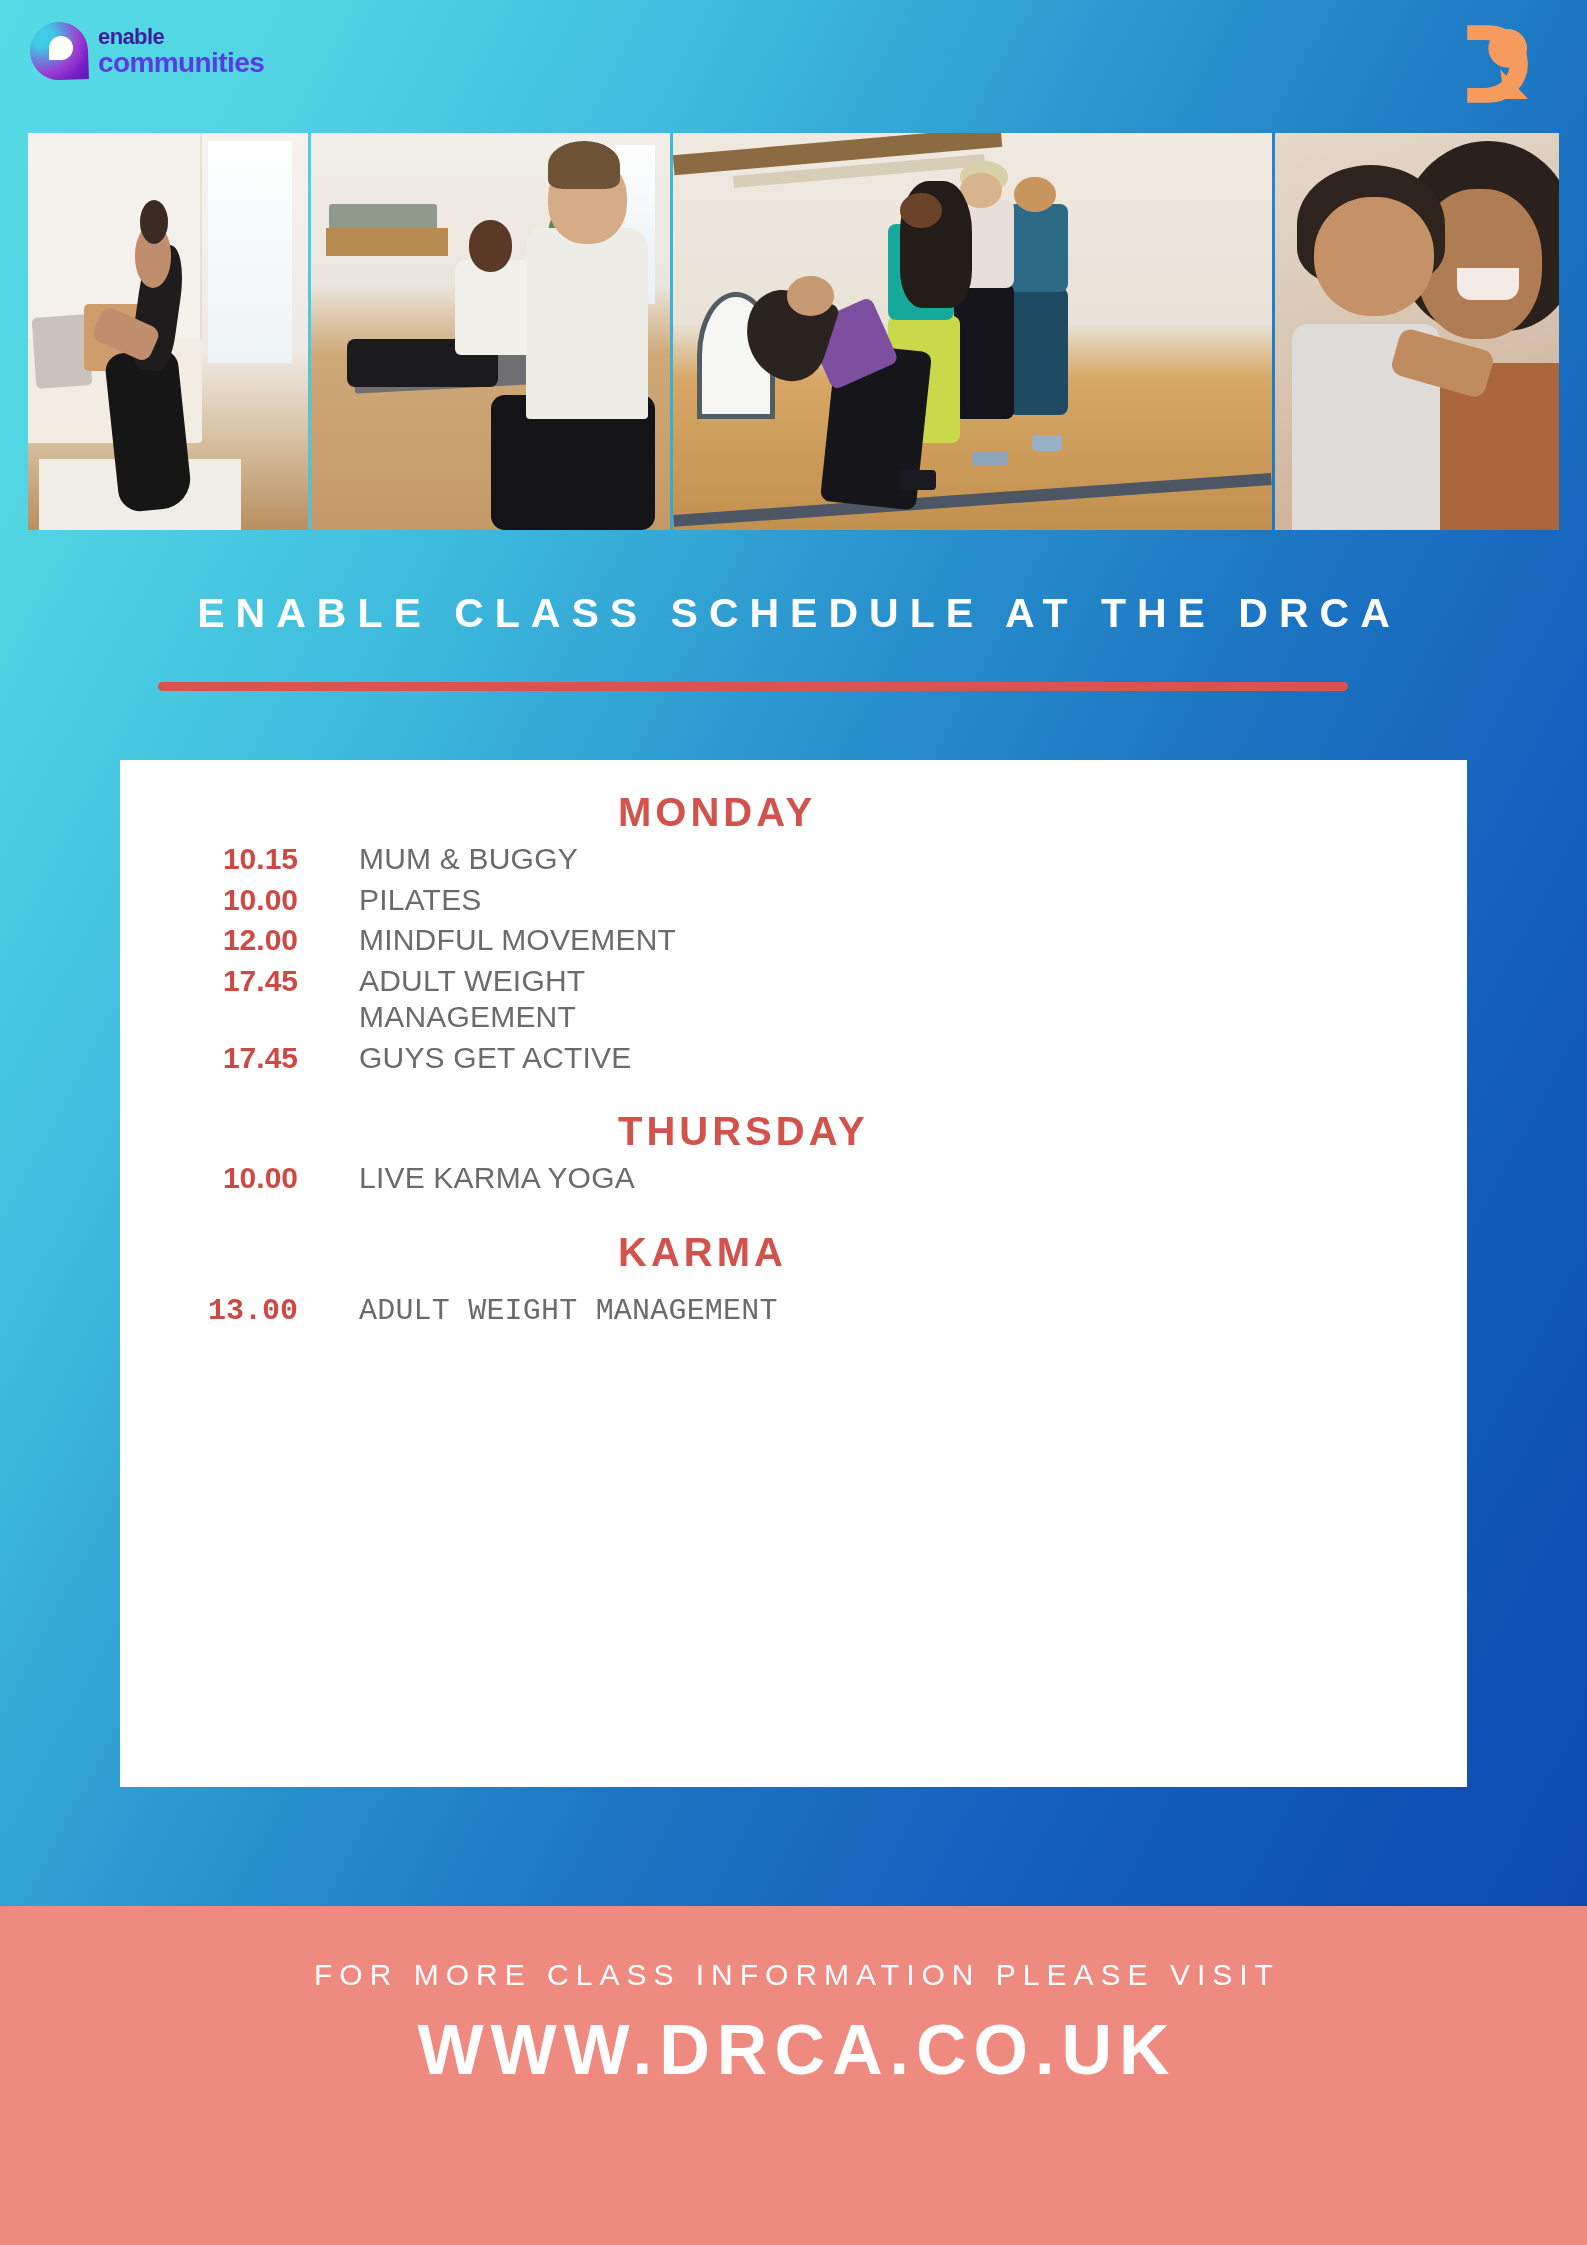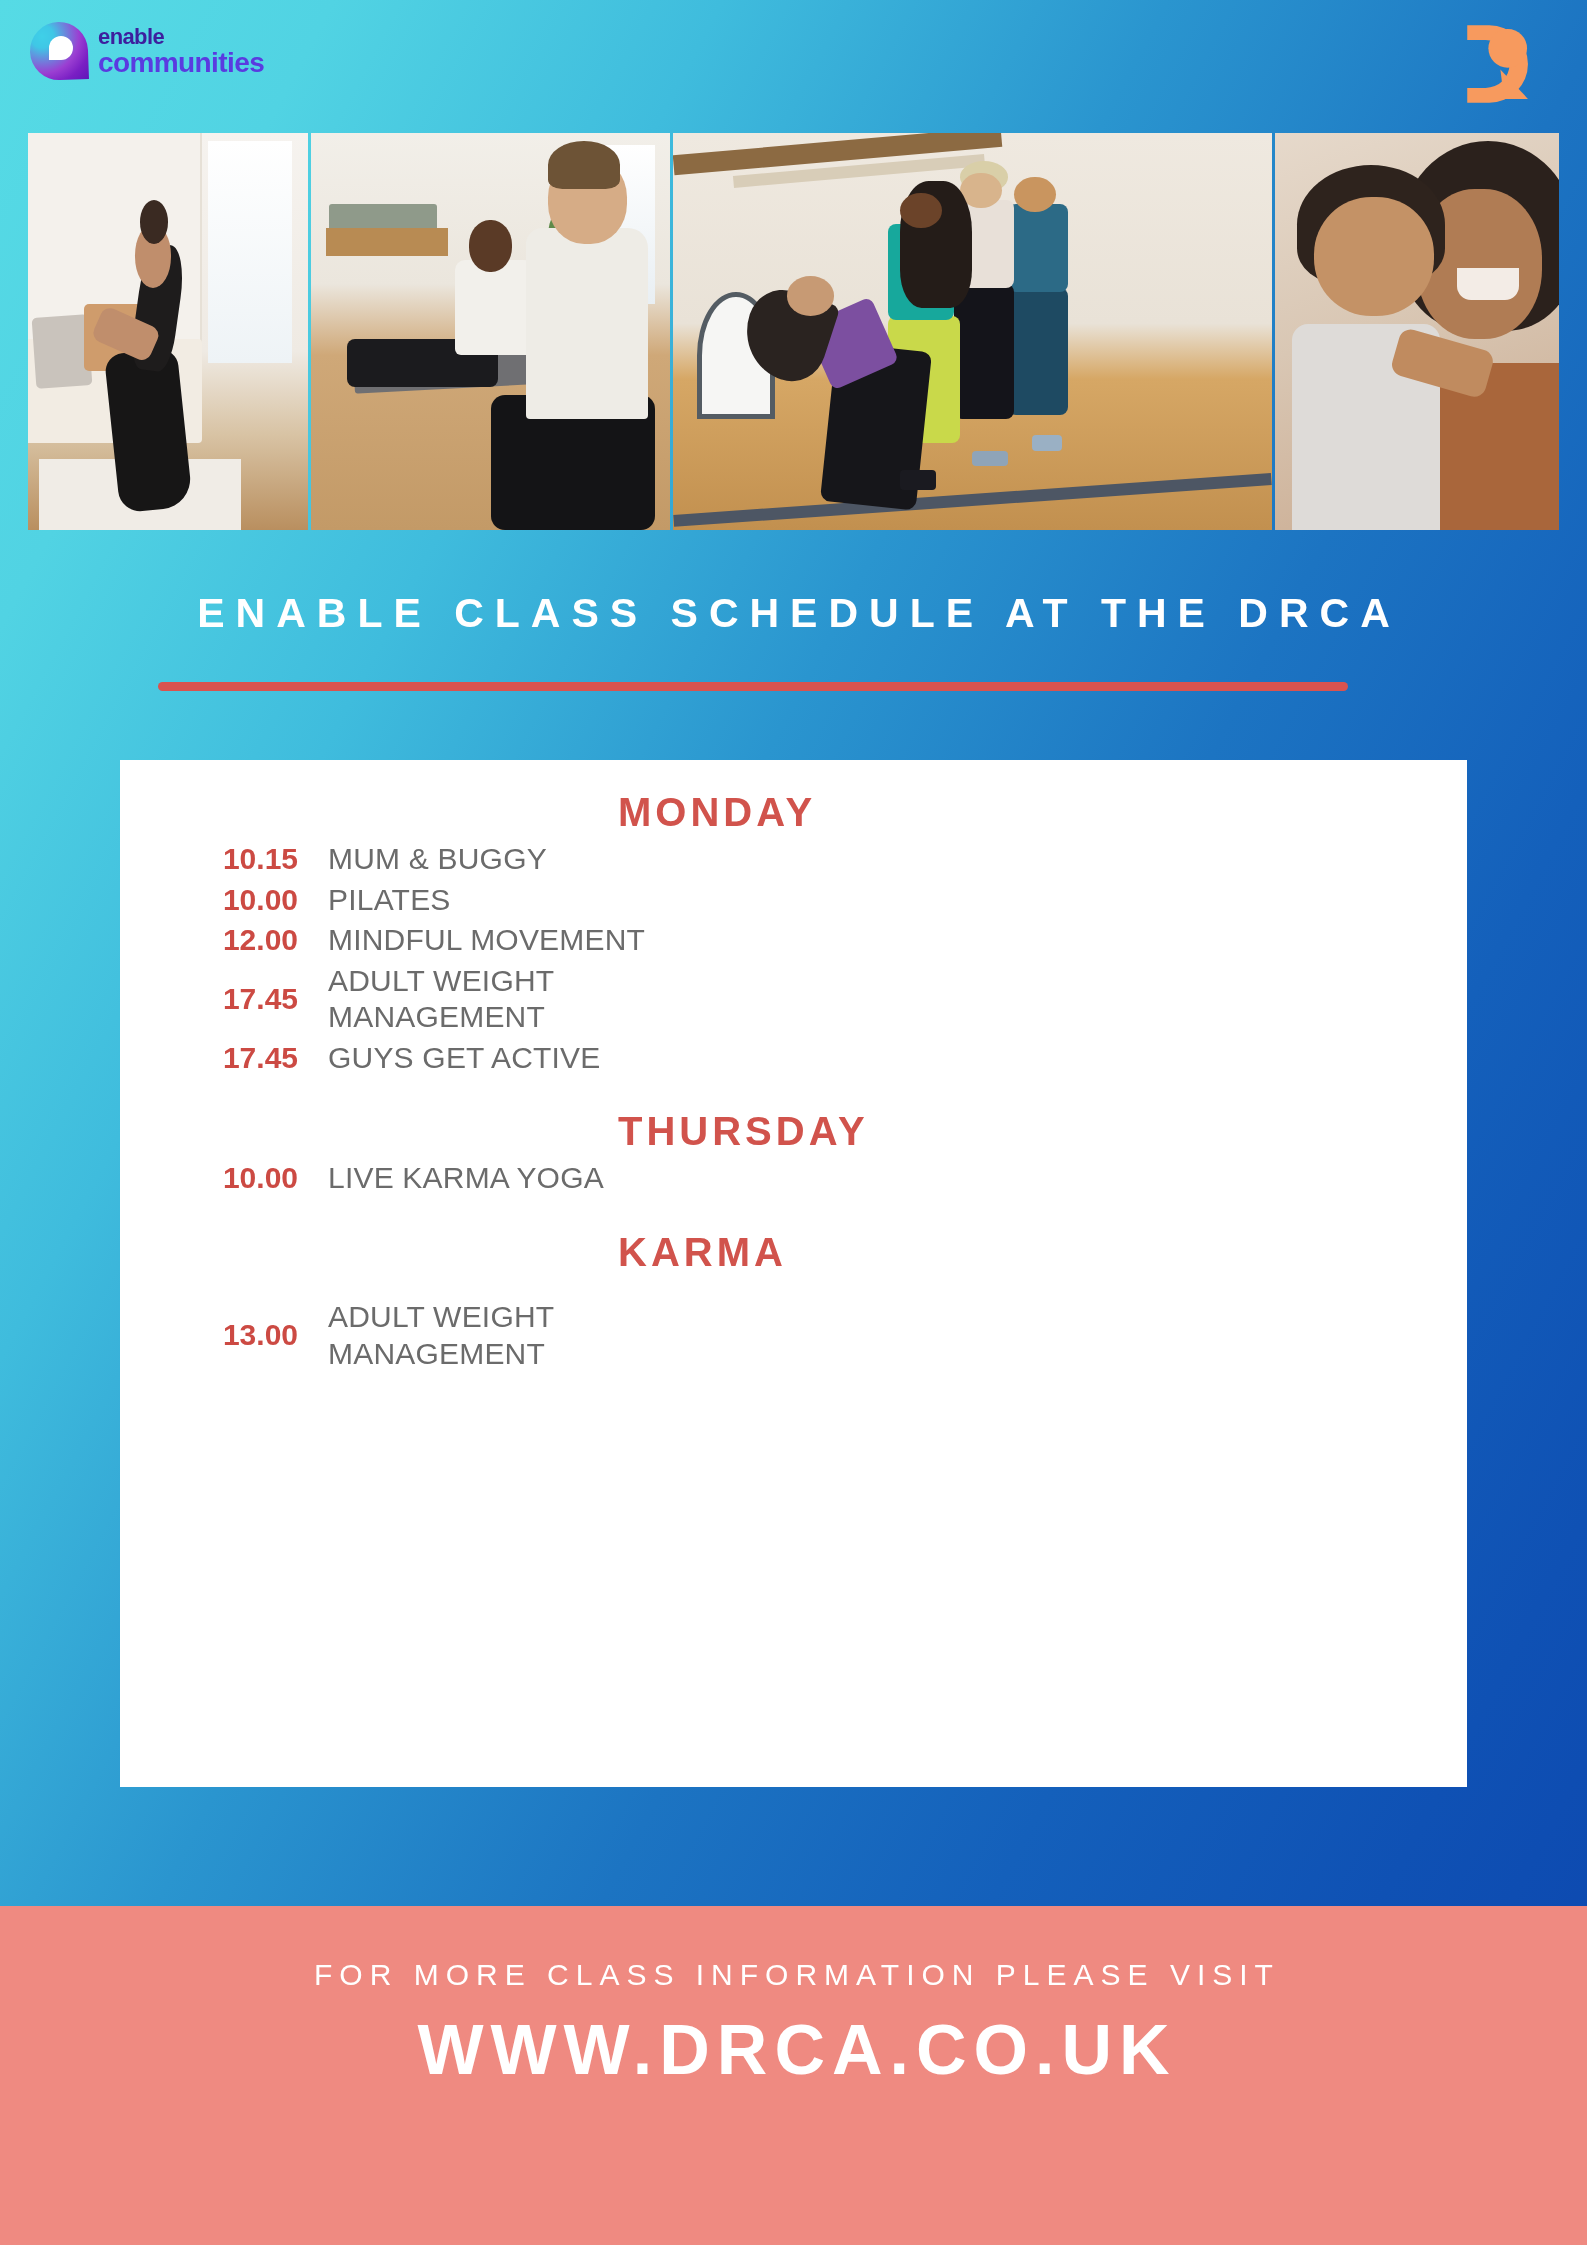--- a/index.html
+++ b/index.html
@@ -167,21 +167,21 @@
     position:absolute; left:0; top:0; width:100%;
   }
   .day-block{ margin:0; }
   .day-heading{
     color:#d1534c;
     font-size:40px;
     font-weight:bold;
     letter-spacing:4px;
     padding-left:498px;
   }
-  .row{ display:flex; align-items:center; }
+  .row{ display:flex; align-items:flex-start;gap:31px; }
   .row .time{
     width:178px;
     min-width:178px;
     text-align:right;
     color:#cc4a43;
     font-weight:bold;
     font-size:30px;
     padding-right:0;
     line-height:1.22;
   }
@@ -197,21 +197,21 @@
   
   .blk-mon .day-heading{ padding-top:30px; }
   .blk-mon .row{ margin-top:6px; }
   .blk-tue .day-heading{ padding-top:34px; }
   .blk-tue .row{ margin-top:6px; }
   .blk-wed .day-heading{ padding-top:38px; }
   .blk-wed .row{ margin-top:4px; }
   .blk-thu .day-heading{ padding-top:32px; }
   .blk-thu .row{ margin-top:6px; }
   .blk-fri .day-heading{ padding-top:34px; }
-  .blk-fri .row{ margin-top:24px; }
+  .blk-fri .row{ margin-top:18px;font-family:Liberation Mono, monospace; }
 
   
   .footer{
     position:absolute; left:0; bottom:0;
     width:100%; height:339px;
     background:#ef8a81;
     color:#ffffff;
     text-align:center;
   }
   .footer .visit{

